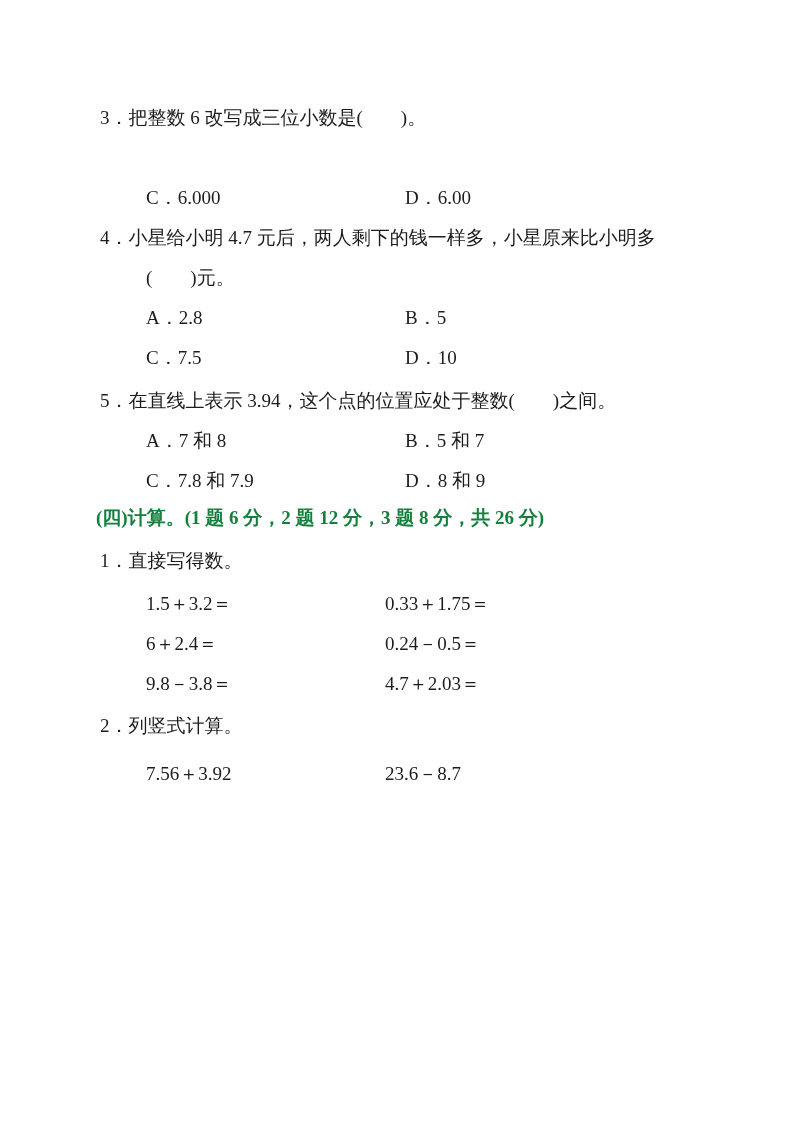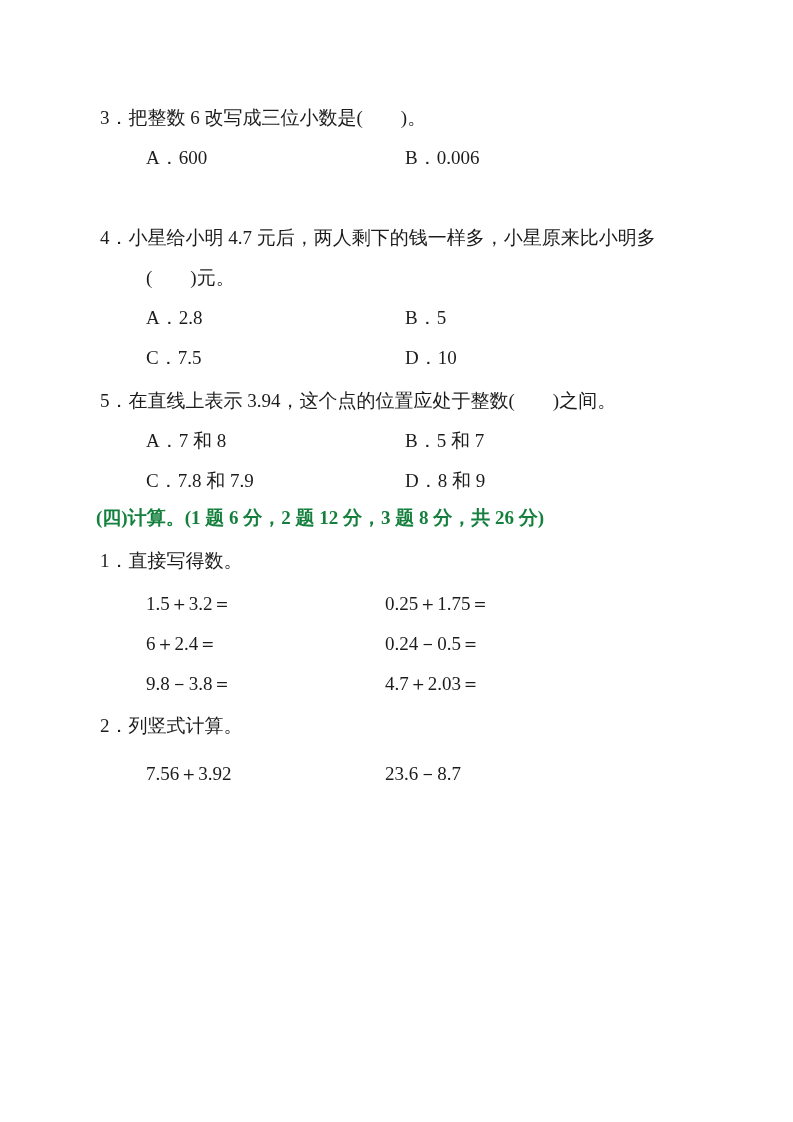--- a/index.html
+++ b/index.html
@@ -42,42 +42,42 @@
     width: 239px;
   }
 </style>
 </head>
 <body>
 
 <div class="page">
 
   <div class="ln" style="top:108px"><span>3．</span><span>把整数 6 改写成三位小数是(　　)。</span></div>
 
-  <div class="ln indent" style="top:148px"><span class="optcol">A．600</span><span>B．0.006</span></div>
 
+  <div class="ln indent" style="top:188px"><span class="optcol">C．6.000</span><span>D．6.00</span></div>
 
   <div class="ln" style="top:228px"><span>4．</span><span>小星给小明 4.7 元后，两人剩下的钱一样多，小星原来比小明多</span></div>
 
   <div class="ln indent" style="top:268px"><span>(　　)元。</span></div>
 
   <div class="ln indent" style="top:308px"><span class="optcol">A．2.8</span><span>B．5</span></div>
 
   <div class="ln indent" style="top:348px"><span class="optcol">C．7.5</span><span>D．10</span></div>
 
   <div class="ln" style="top:391px"><span>5．</span><span>在直线上表示 3.94，这个点的位置应处于整数(　　)之间。</span></div>
 
   <div class="ln indent" style="top:431px"><span class="optcol">A．7 和 8</span><span>B．5 和 7</span></div>
 
   <div class="ln indent" style="top:471px"><span class="optcol">C．7.8 和 7.9</span><span>D．8 和 9</span></div>
 
   <div class="ln section-header" style="top:508px">(四)计算。(1 题 6 分，2 题 12 分，3 题 8 分，共 26 分)</div>
 
   <div class="ln" style="top:551px"><span>1．</span><span>直接写得数。</span></div>
 
-  <div class="ln indent" style="top:594px"><span class="calccol">1.5＋3.2＝</span><span>0.25＋1.75＝</span></div>
+  <div class="ln indent" style="top:594px"><span class="calccol">1.5＋3.2＝</span><span>0.33＋1.75＝</span></div>
 
   <div class="ln indent" style="top:634px"><span class="calccol">6＋2.4＝</span><span>0.24－0.5＝</span></div>
 
   <div class="ln indent" style="top:674px"><span class="calccol">9.8－3.8＝</span><span>4.7＋2.03＝</span></div>
 
   <div class="ln" style="top:716px"><span>2．</span><span>列竖式计算。</span></div>
 
   <div class="ln indent" style="top:764px"><span class="calccol">7.56＋3.92</span><span>23.6－8.7</span></div>
 
 </div>

